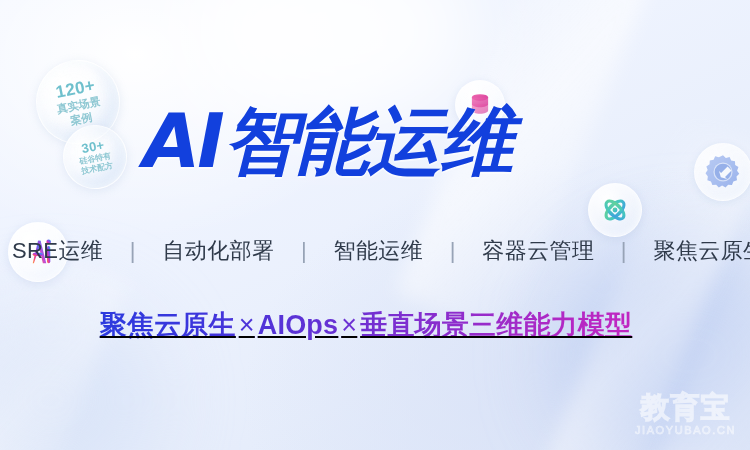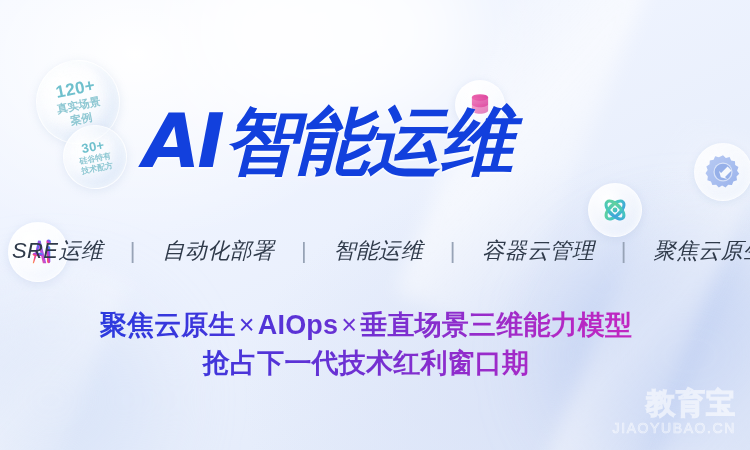--- a/index.html
+++ b/index.html
@@ -146,35 +146,36 @@
     left: 0;
     right: 0;
     top: 236px;
     text-align: center;
     font-size: 22px;
     color: #2f3a4a;
     letter-spacing: 0.4px;
     white-space: nowrap;
     z-index: 6;
   }
-  #keyword-row .kw { padding: 0 12px; font-style: italic; }
+  #keyword-row .kw { padding: 0 12px; }
   #keyword-row .sep {
     color: #97a3b6;
     padding: 0 8px;
     font-weight: 300;
   }
 
   
   #tagline {
     position: absolute;
     left: 0;
     right: 18px;
     top: 306px;
     text-align: center;
     z-index: 6;
+    text-decoration: underline;
   }
   .tag-line {
     font-size: 27px;
     font-weight: 700;
     line-height: 1.42;
     white-space: nowrap;
     background-image: linear-gradient(90deg, #1f40e0 0%, #3a36dc 26%, #7b2fd0 54%, #b428c4 78%, #d624bc 100%);
     -webkit-background-clip: text;
     background-clip: text;
     color: transparent;
@@ -184,35 +185,35 @@
   .tag-line .x {
     font-weight: 500;
     padding: 0 3px;
   }
 
   
   #watermark {
     position: absolute;
     right: 14px;
     bottom: 14px;
-    text-align: right;
+    text-align: center;
     z-index: 7;
     pointer-events: none;
     opacity: .62;
   }
   #watermark .wm-cn {
     font-size: 29px;
     font-weight: 700;
     letter-spacing: 1px;
     color: rgba(255,255,255,0.25);
     -webkit-text-stroke: 1.2px rgba(255,255,255,0.95);
     line-height: 1.05;
   }
   #watermark .wm-en {
-    font-size: 14px;
+    font-size: 11px;
     letter-spacing: 1.6px;
     color: rgba(255,255,255,0.3);
     -webkit-text-stroke: 0.7px rgba(255,255,255,0.95);
     margin-top: 2px;
   }
 </style>
 </head>
 <body>
 
 <div id="poster">
@@ -316,21 +317,20 @@
     <span class="sep">|</span>
     <span class="kw">容器云管理</span>
     <span class="sep">|</span>
     <span class="kw">聚焦云原生</span>
   </div>
 
   <div id="tagline">
     <div class="tag-line">
       <span>聚焦云原生</span><span class="x">×</span><span>AIOps</span><span class="x">×</span><span>垂直场景三维能力模型</span>
     </div>
-    <div class="tag-line">抢占下一代技术红利窗口期</div>
   </div>
 
   <div id="watermark">
     <div class="wm-cn">教育宝</div>
     <div class="wm-en">JIAOYUBAO.CN</div>
   </div>
 
 </div>
 
 </body></html>

